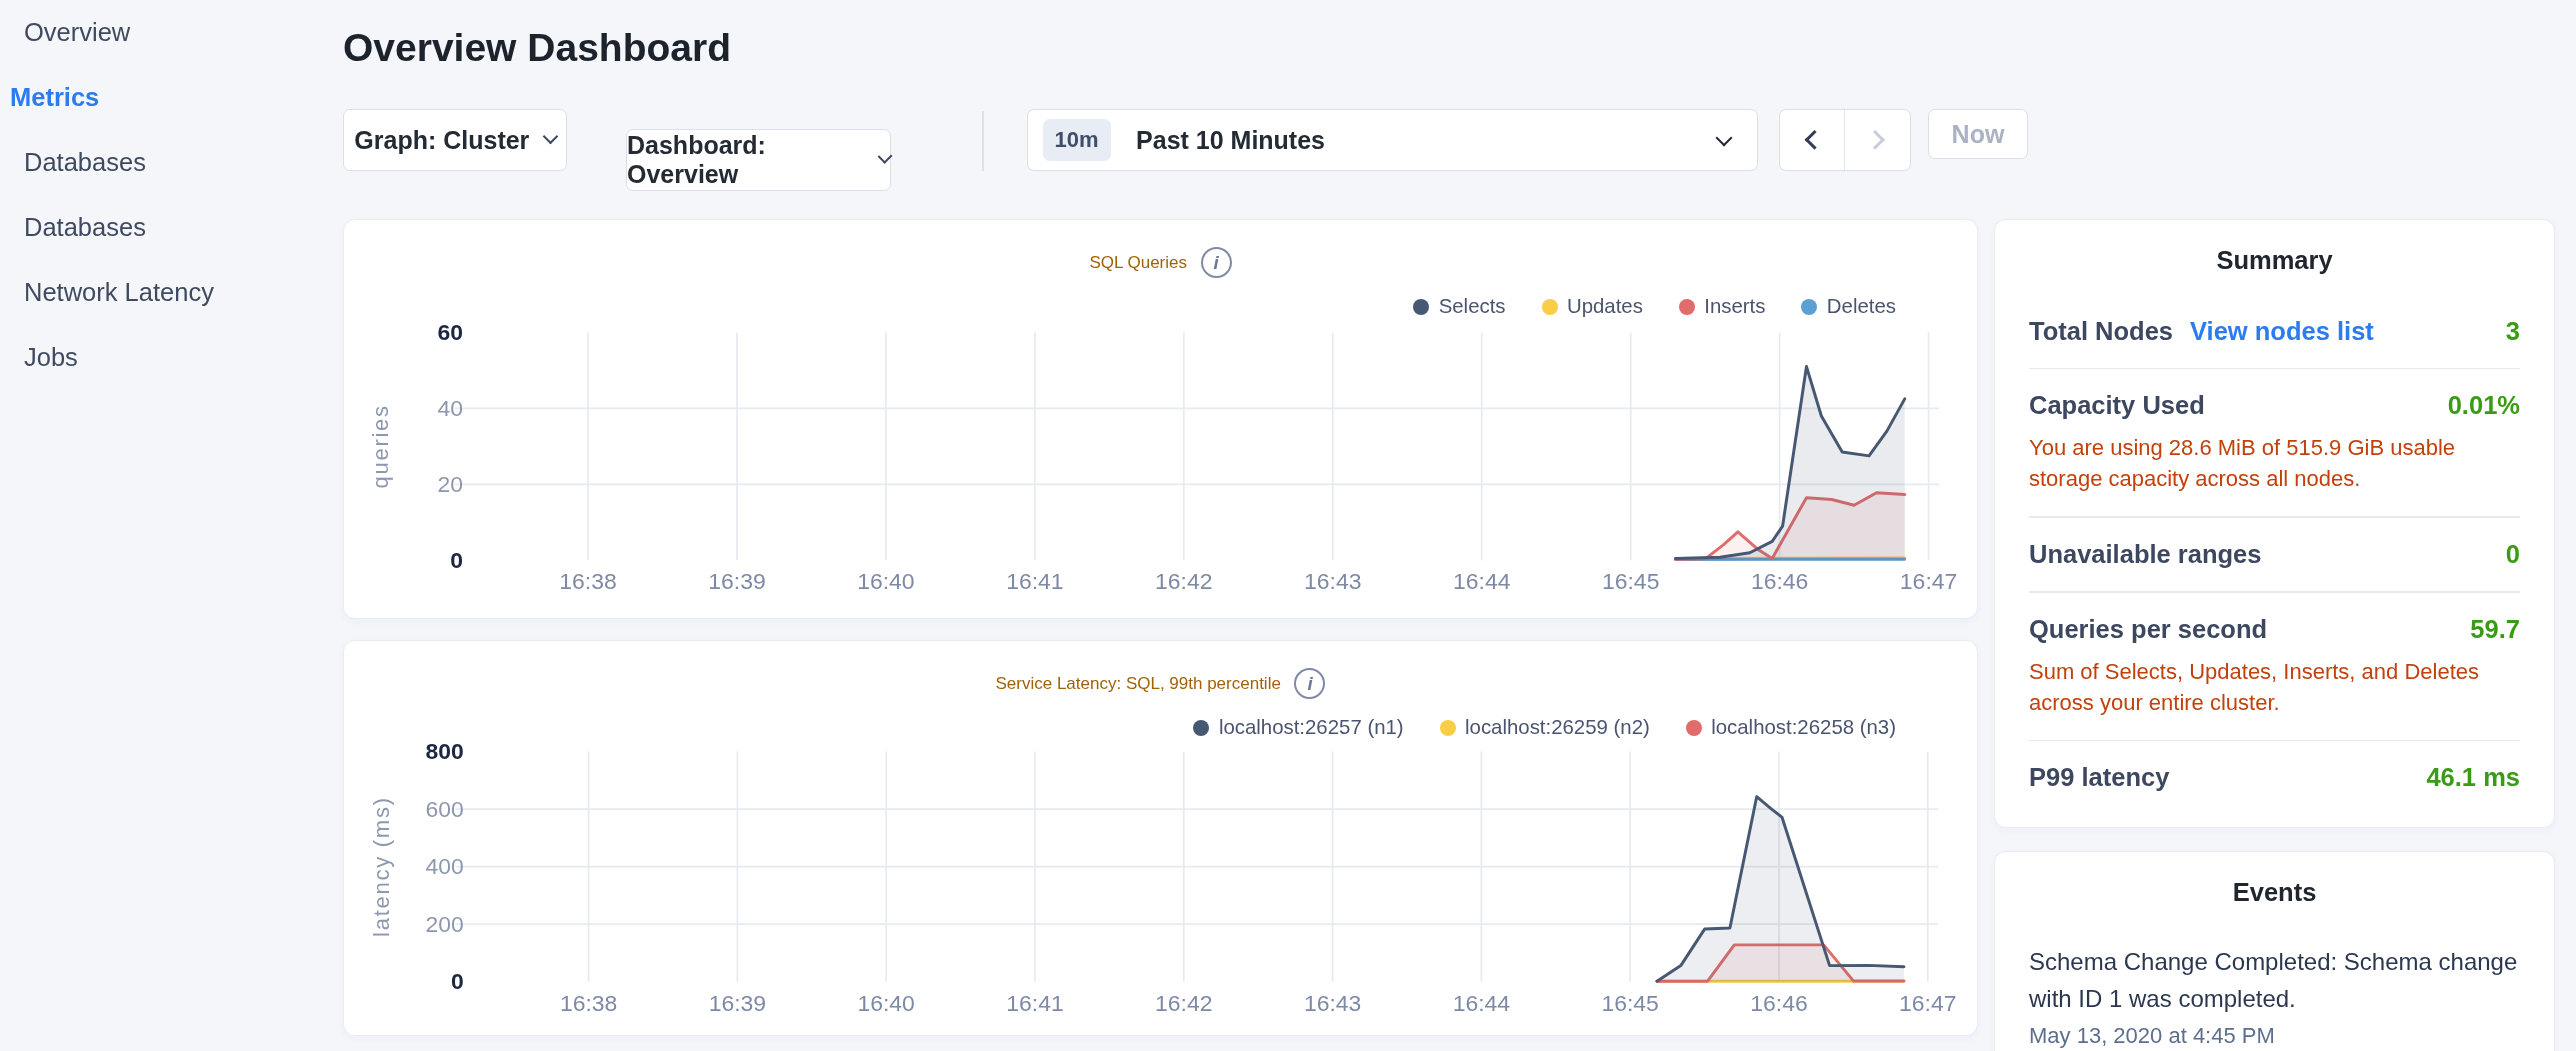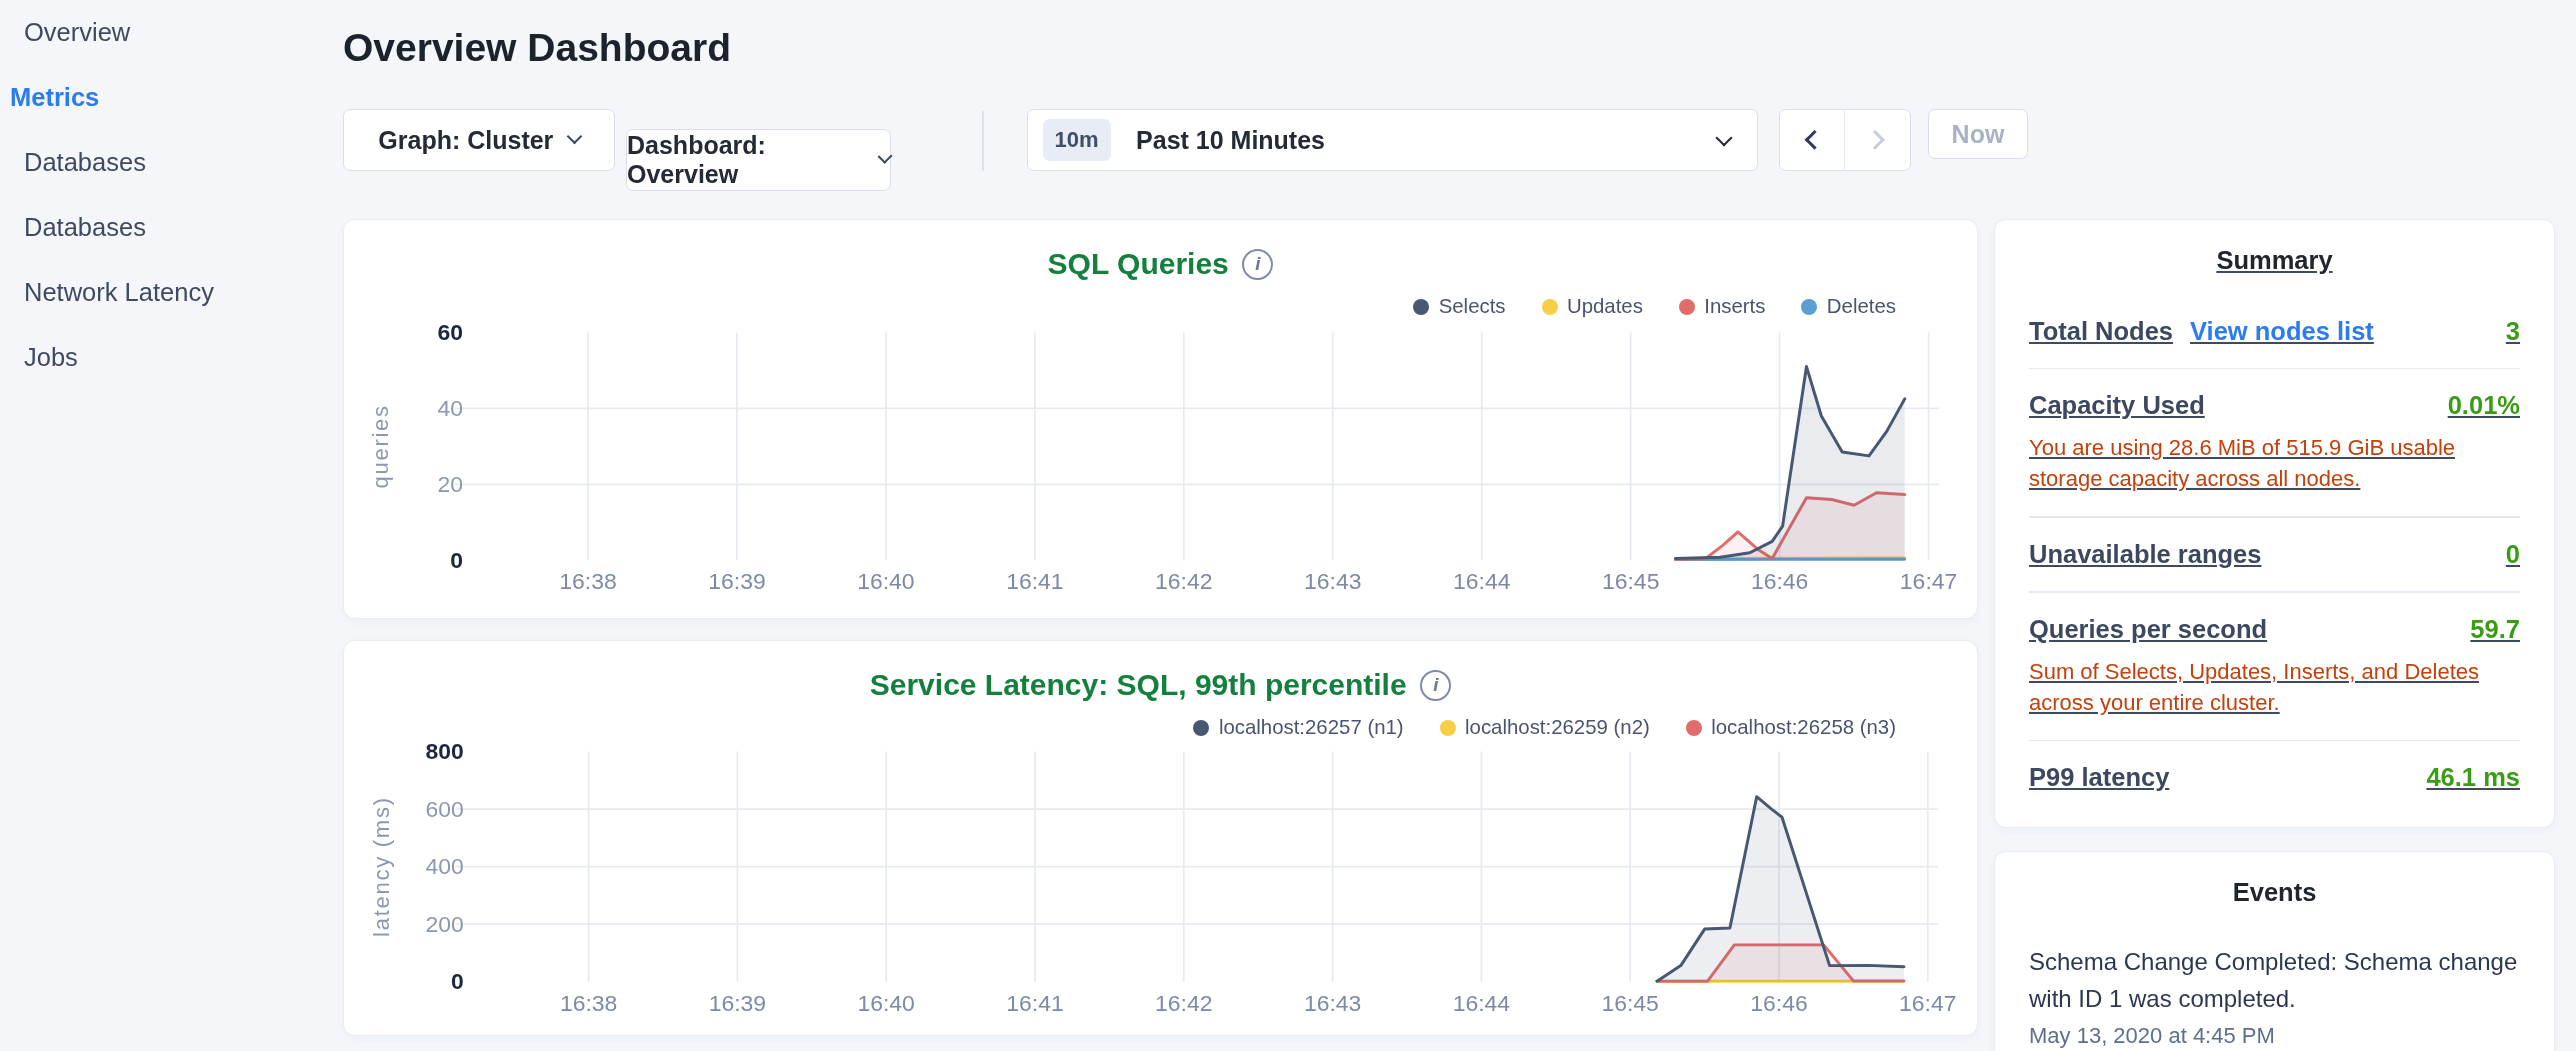--- a/index.html
+++ b/index.html
@@ -22,21 +22,21 @@
   .page-title {
     position:absolute; left:343px; top:25.5px;
     font-size:39px; font-weight:600; color:#1d232c;
   }
   .btnbox {
     position:absolute; top:109px; height:62px; background:#fff;
     border:1.7px solid #d9dee9; border-radius:6.8px;
     display:flex; align-items:center; justify-content:center;
     font-size:25px; font-weight:bold; color:#242b35; cursor:pointer;
   }
-  .dd-graph { left:343px; width:272px; }
+  .dd-graph { left:343px; width:224px; }
   .dd-dash  { left:626px; width:265px;margin-top:20px; }
   .chev {
     display:inline-block; width:11px; height:11px;
     border-right:2.6px solid #3c465e; border-bottom:2.6px solid #3c465e;
     transform:rotate(45deg); margin-left:15.3px; margin-top:-6.8px;
   }
   .toolbar-divider {
     position:absolute; left:982px; top:111px; width:1.7px; height:60px; background:#dde1ea;
   }
   .timebox {
@@ -72,36 +72,36 @@
   .card {
     position:absolute; background:#fff; border:1.7px solid #e9ecf3; border-radius:12px;
     box-shadow:0 2.6px 6.8px rgba(60,70,100,0.04);
   }
   .chart-card-1 { left:343px; top:219px; width:1635px; height:400px; }
   .chart-card-2 { left:343px; top:640px; width:1635px; height:396px; }
   .chart-title-row {
     position:absolute; top:27px; left:0; width:100%;
     display:flex; align-items:center; justify-content:center; gap:13.6px;
   }
-  .chart-title { font-size:30px; font-weight:bold; color:#15803d; }
+  .chart-title { font-size:17px; font-weight:normal; color:#a16207; }
   .info-icon {
     width:31px; height:31px; border:2.6px solid #8089a6; border-radius:50%;
     color:#6c7894; font-size:18.7px; font-weight:bold; font-style:italic;
     display:flex; align-items:center; justify-content:center; cursor:pointer;
   }
   .legend {
     position:absolute; top:75px; right:81px;
     display:flex; align-items:center; gap:36px;
   }
   .legend-item { display:flex; align-items:center; font-size:20.4px; color:#4a5470; cursor:pointer; }
   .legend-item .dot { width:16px; height:16px; border-radius:50%; margin-right:9.4px; }
   .chart-svg { position:absolute; left:0; top:0; }
   svg text { font-family:"Liberation Sans","DejaVu Sans",sans-serif; }
   
-  .scard { left:1994px; top:219px; width:561px; height:609px; padding:25.5px 34px;text-decoration:underline; }
+  .scard { left:1994px; top:219px; width:561px; height:609px; padding:25.5px 34px; }
   .ecard { left:1994px; top:851px; width:561px; height:255px; padding:25.5px 34px; }
   .panel-title { text-align:center; font-size:25.5px; font-weight:bold; color:#21262e; }
   .srow-top { display:flex; align-items:baseline; margin-top:0; }
   .srow-label { font-size:25.5px; font-weight:bold; color:#3d4860; }
   .srow-link { font-size:25.5px; font-weight:bold; color:#2a7cef; margin-left:17px; text-decoration:none; cursor:pointer; }
   .srow-value { margin-left:auto; font-size:25.5px; font-weight:bold; color:#3a9b14; }
   .srow-desc { font-size:22px; color:#c2410c; line-height:31px; margin-top:12px; }
   .sdivider { height:1.7px; background:#e6e9f0; margin:22px 0; }
   .row-first { margin-top:42px; }
   .event-text { margin-top:36px; font-size:24px; color:#2c3850; line-height:37px; }

